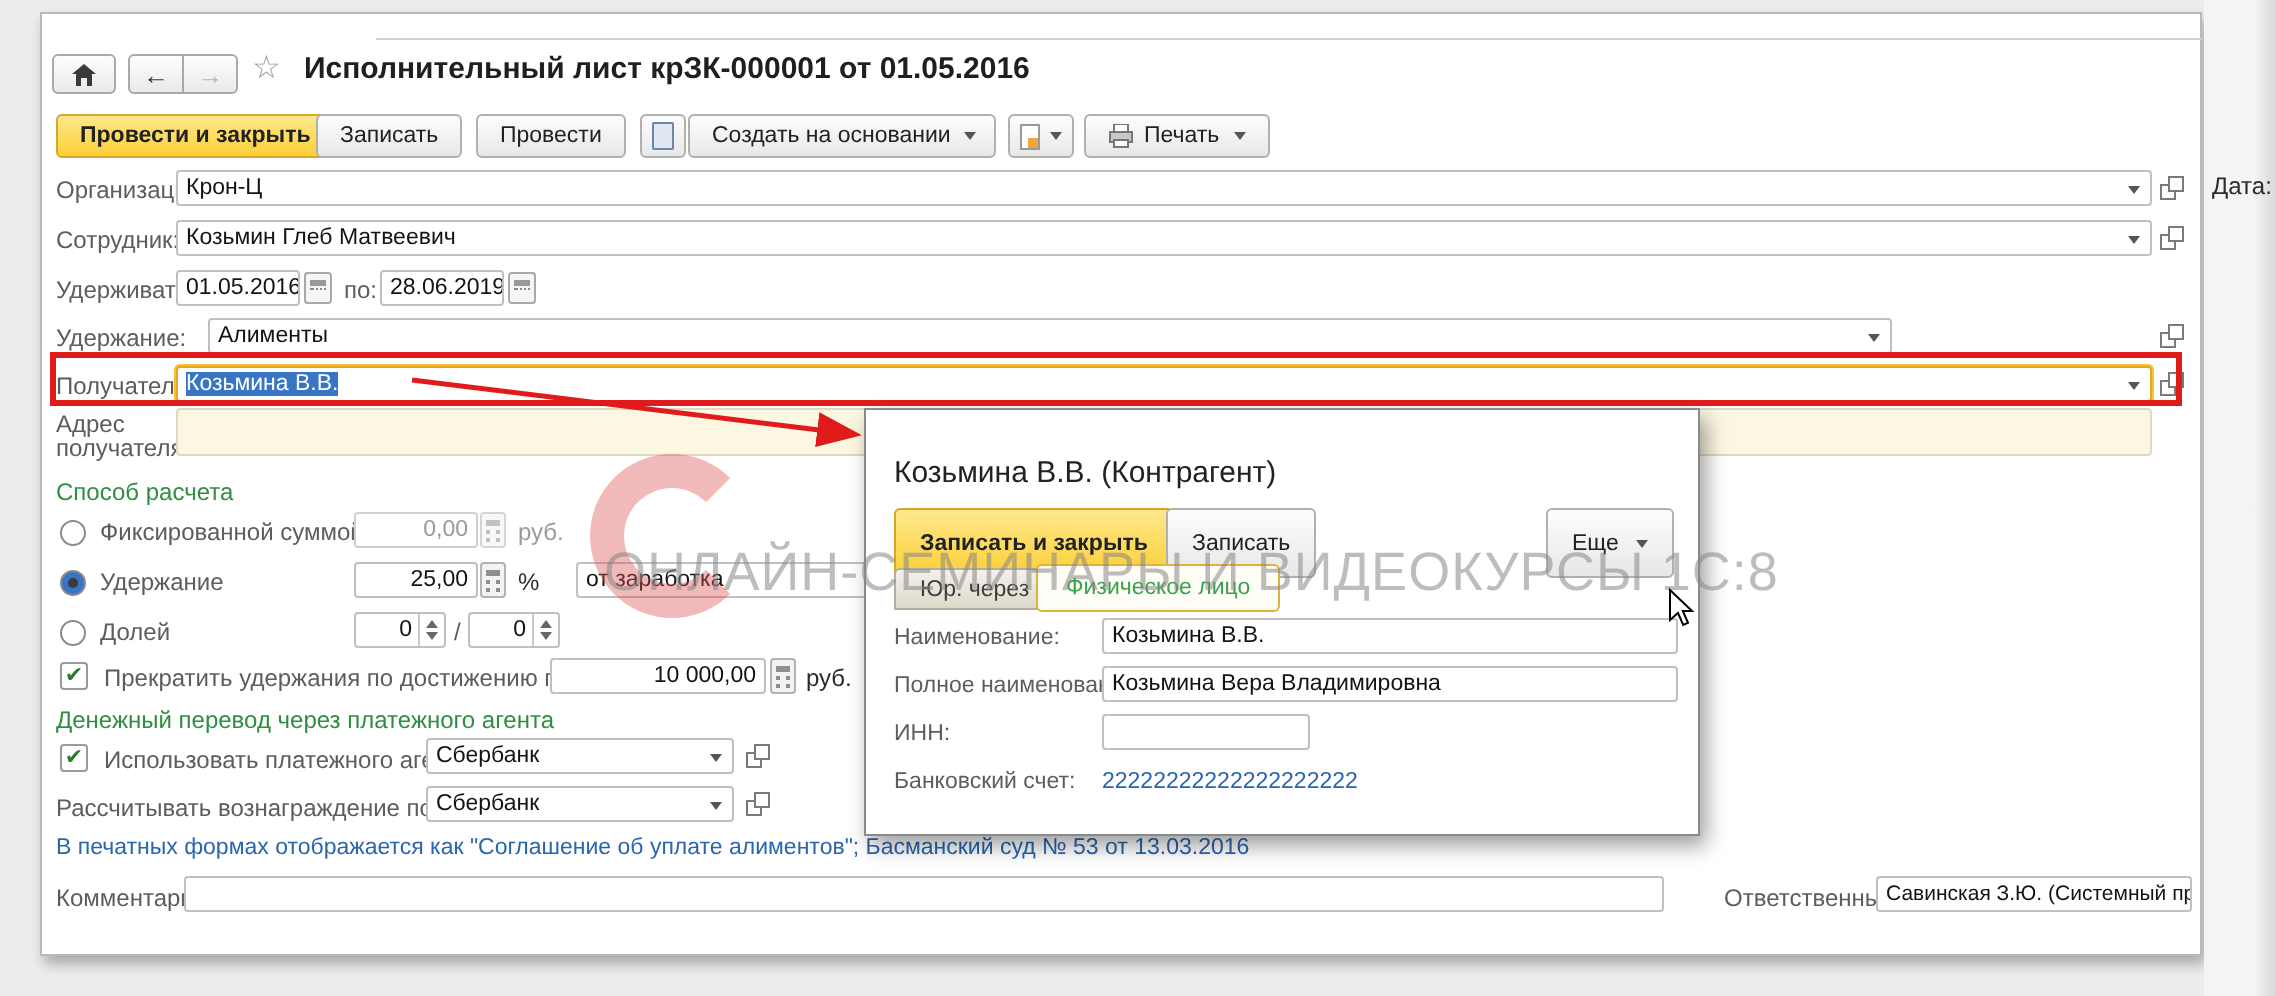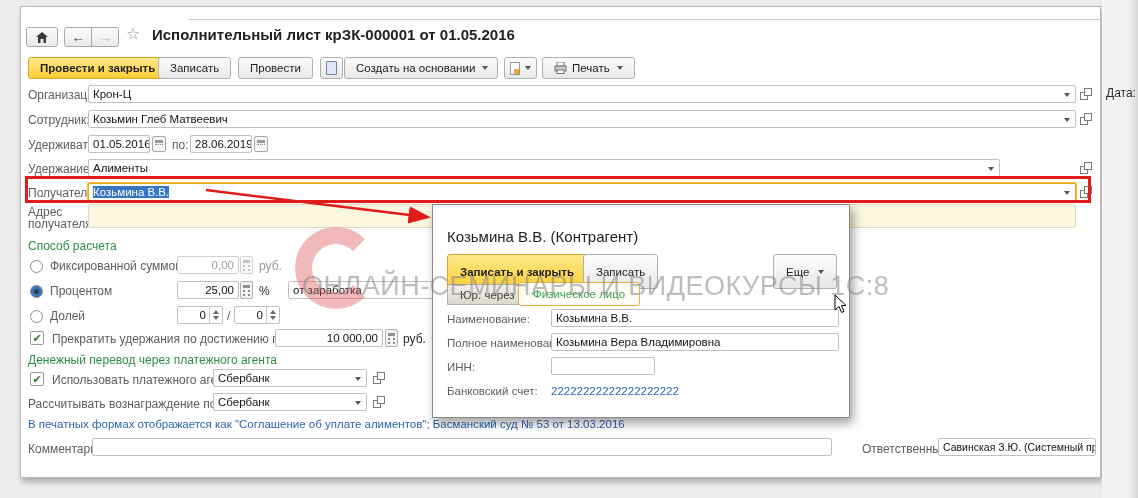--- a/index.html
+++ b/index.html
@@ -137,21 +137,21 @@
       <u></u>
     </div>
   <div class="lbl" style="left:172px;top:138px">по:</div>
   <div class="inp" style="left:190px;top:135px;width:62px">28.06.2019</div>
   <div class="calbtn" style="left:254px;top:136px">
       <i></i>
       <u></u>
     </div>
 
   <div class="lbl" style="left:28px;top:162px">Удержание:</div>
-  <div class="inp combo" style="left:88px;top:159px;width:912px">
+  <div class="inp combo" style="left:104px;top:159px;width:842px">
     <span>Алименты</span>
     <span class="arr"></span>
   </div>
   <div class="lnkbtn" style="left:1079px;top:160px">
       <i class="s1"></i>
       <i class="s2"></i>
     </div>
 
   <div class="lbl" style="left:28px;top:186px">Получатель:</div>
   <div class="inp combo" style="left:88px;top:183px;width:988px;border-color:#e6a823;box-shadow:0 0 0 1px #f3c22d">
@@ -173,21 +173,21 @@
   <div class="radio" style="left:30px;top:260px"></div>
   <div class="lbl" style="left:50px;top:259px">Фиксированной суммой</div>
   <div class="inp num" style="left:177px;top:256px;width:62px;color:#9a9a9a;border-color:#cfcfcf">0,00</div>
   <div class="calcbtn" style="left:240px;top:256px;opacity:.55">
       <i></i>
       <u></u>
     </div>
   <div class="lbl" style="left:259px;top:259px;color:#9a9a9a">руб.</div>
 
   <div class="radio sel" style="left:30px;top:285px"></div>
-  <div class="lbl" style="left:50px;top:284px">Процентом</div>
+  <div class="lbl" style="left:50px;top:284px">Удержание</div>
   <div class="inp num" style="left:177px;top:281px;width:62px">25,00</div>
   <div class="calcbtn" style="left:240px;top:281px">
       <i></i>
       <u></u>
     </div>
   <div class="lbl dark" style="left:259px;top:284px">%</div>
   <div class="inp combo" style="left:288px;top:281px;width:304px">
     <span>от заработка</span>
     <span class="arr"></span>
   </div>

